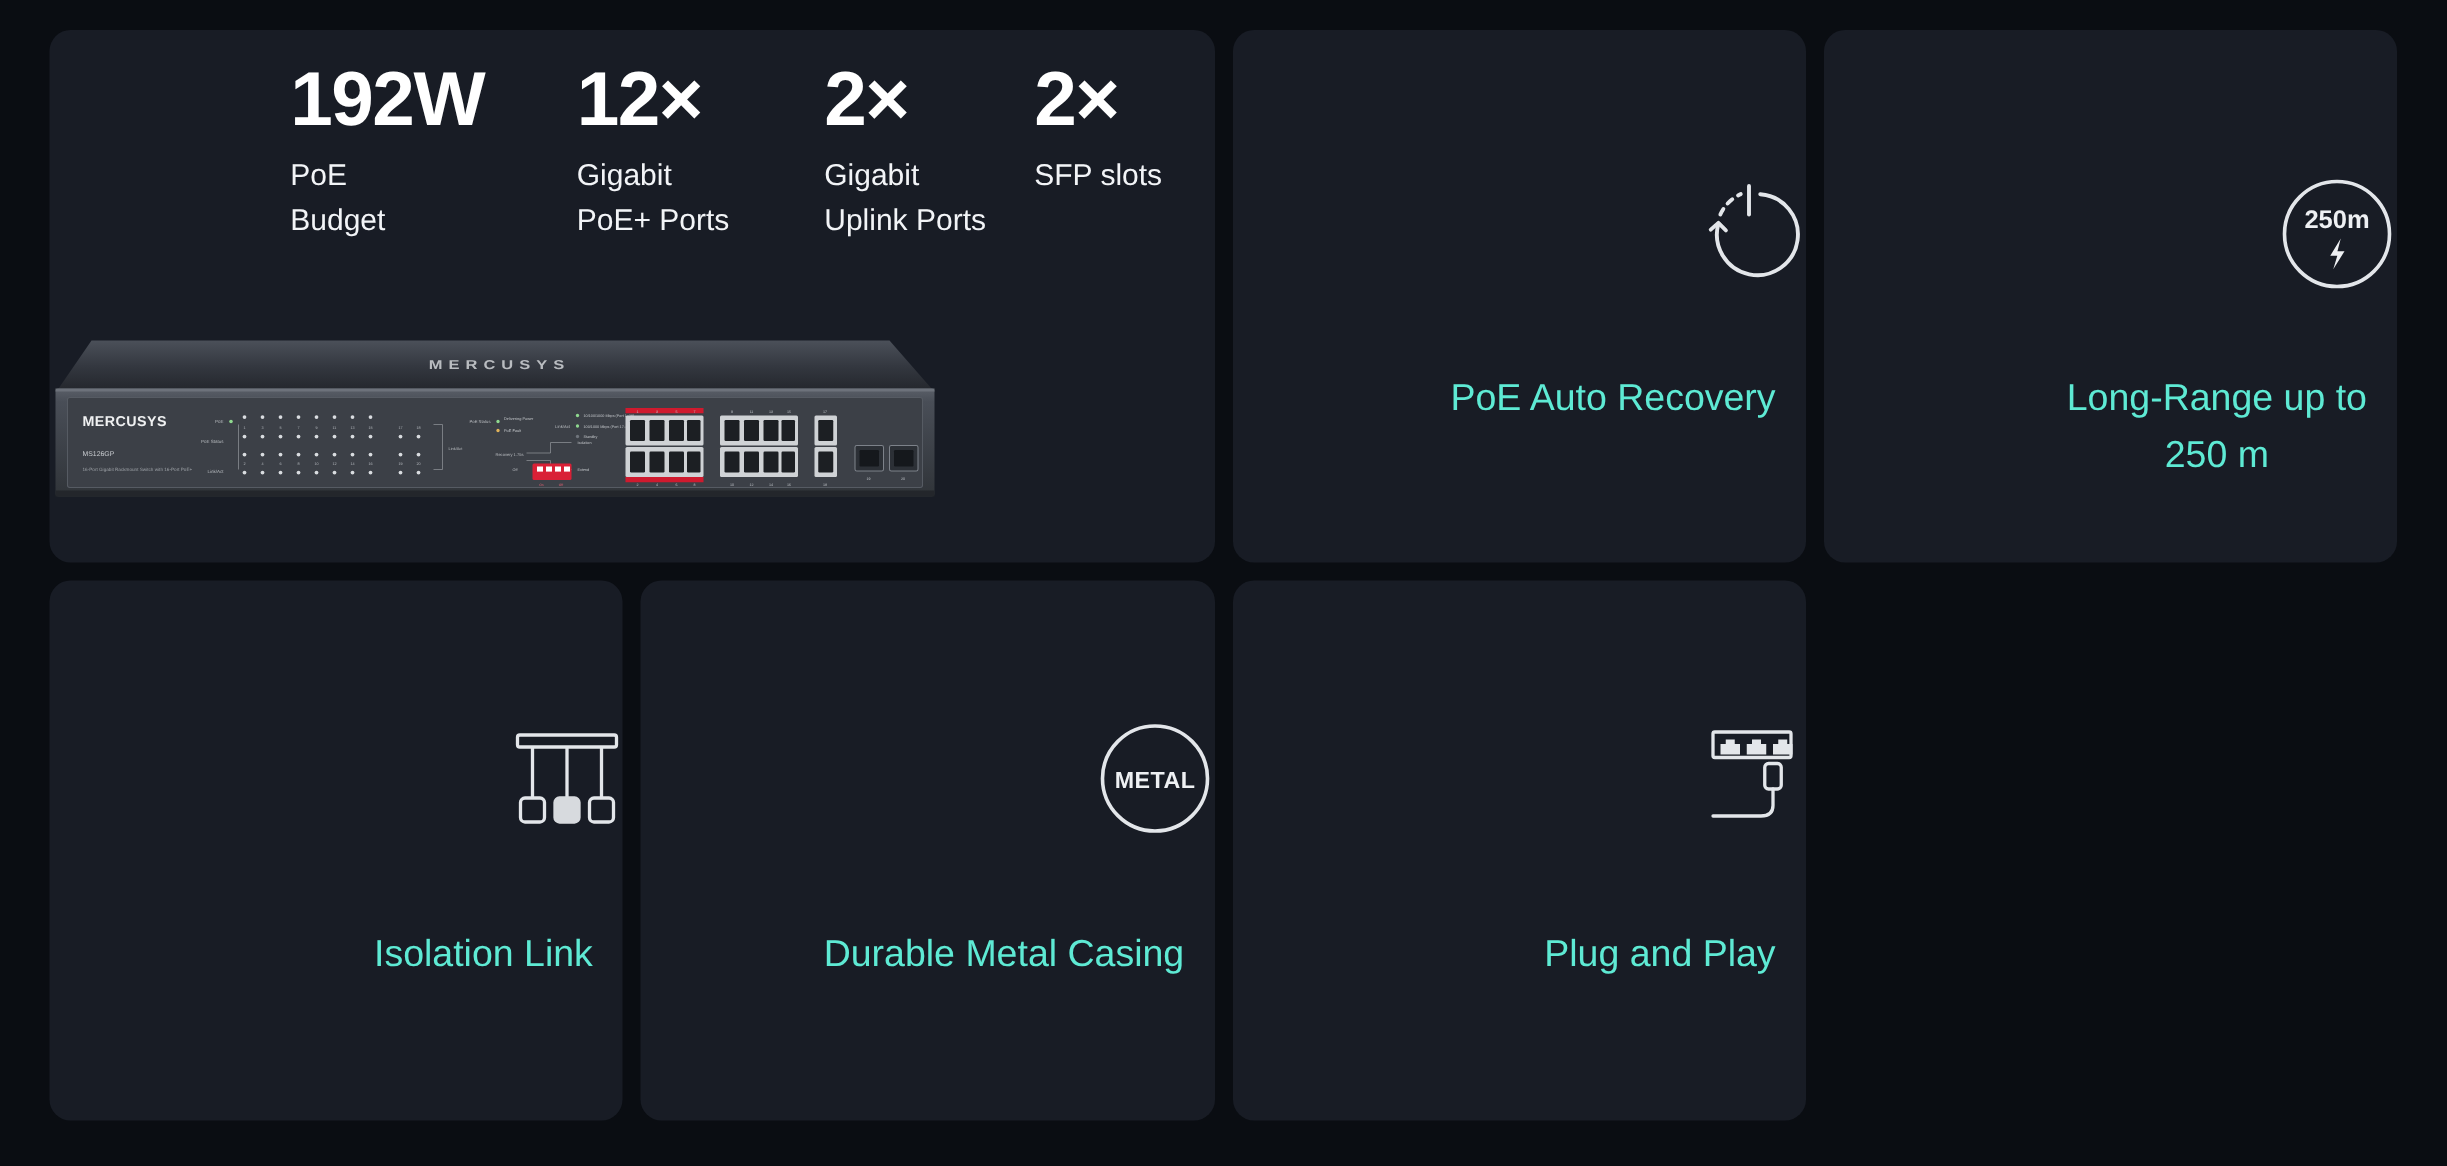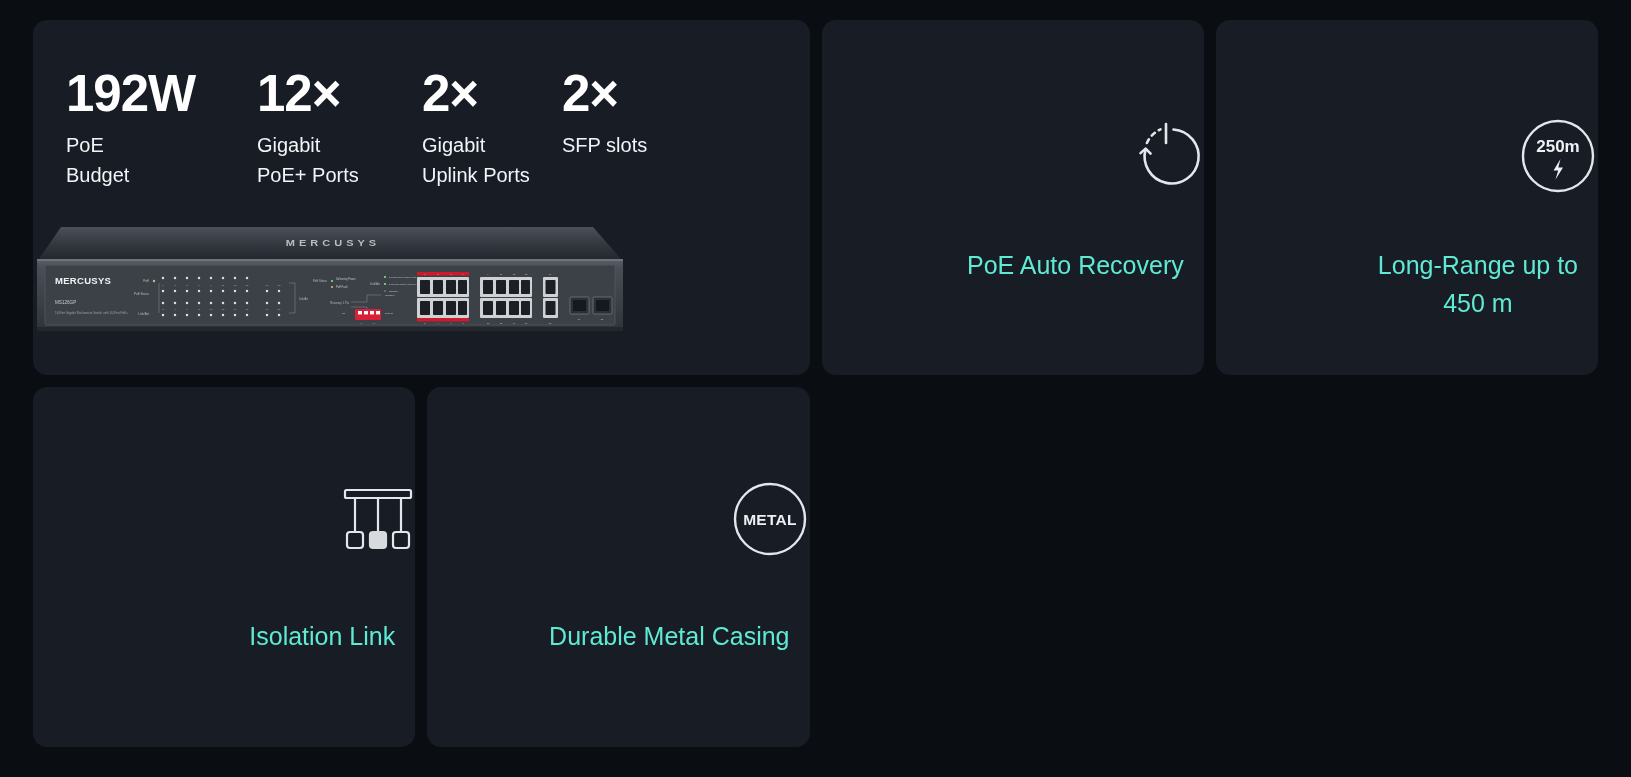--- a/index.html
+++ b/index.html
@@ -29,22 +29,23 @@
     border-radius: 14px;
     position: relative;
     overflow: hidden;
   }
 
   .card-hero { grid-column: span 2; }
 
   
   .spec-row {
     display: flex;
-    padding: 48px 0 0 33px;
+    padding: 20px 0 0 33px;
     gap: 0;
+    justify-content: flex-end;
   }
   .spec {
     padding-right: 26px;
   }
   .spec-0 { min-width: 191px; }
   .spec-1 { min-width: 165px; }
   .spec-2 { min-width: 140px; }
   .spec-3 { min-width: 120px; }
 
   .spec-num {
@@ -370,21 +371,21 @@
 
   <div class="card feat">
     <div class="feat-icon">
       <svg width="80" height="80" viewBox="0 0 80 80">
         <circle cx="40" cy="40" r="35" fill="none" stroke="#e3e6ea" stroke-width="2.4"></circle>
         <text x="40" y="36" font-family="'Liberation Sans',sans-serif" font-size="17" font-weight="bold" fill="#eef0f3" text-anchor="middle">250m</text>
         <path d="M42.5 43 L35.5 54.5 L40.2 54.5 L37.5 63.5 L45 51.5 L40.3 51.5 Z" fill="#eef0f3"></path>
       </svg>
     </div>
     <div class="feat-title">Long-Range up to
-450 m</div>
+250 m</div>
   </div>
 
   <div class="card feat row2">
     <div class="feat-icon">
       <svg width="74" height="66" viewBox="0 0 74 66" fill="none" stroke="#e3e6ea" stroke-width="2.2" stroke-linejoin="round">
 
         <rect x="4" y="4" width="66" height="8" rx="1.5"></rect>
 
         <path d="M14 12 L14 46"></path>
         <path d="M37 12 L37 46"></path>
@@ -402,14 +403,31 @@
   <div class="card feat row2">
     <div class="feat-icon">
       <svg width="80" height="80" viewBox="0 0 80 80">
         <circle cx="40" cy="40" r="35" fill="none" stroke="#e3e6ea" stroke-width="2.4"></circle>
         <text x="40" y="46" font-family="'Liberation Sans',sans-serif" font-size="15.5" font-weight="bold" fill="#eef0f3" text-anchor="middle" letter-spacing="0.3">METAL</text>
       </svg>
     </div>
     <div class="feat-title">Durable Metal Casing</div>
   </div>
 
+  <div class="card feat row2">
+    <div class="feat-icon">
+      <svg width="76" height="70" viewBox="0 0 76 70" fill="none" stroke="#e3e6ea" stroke-width="2.2" stroke-linejoin="round" stroke-linecap="round">
+
+        <rect x="14" y="4" width="52" height="17" rx="1.2"></rect>
+
+        <path d="M19 19 L19 12 L22.5 12 L22.5 9 L28.5 9 L28.5 12 L32 12 L32 19 Z" fill="#e3e6ea" stroke="none"></path>
+        <path d="M36.5 19 L36.5 12 L40 12 L40 9 L46 9 L46 12 L49.5 12 L49.5 19 Z" fill="#e3e6ea" stroke="none"></path>
+        <path d="M54 19 L54 12 L57.5 12 L57.5 9 L63.5 9 L63.5 12 L67 12 L67 19 Z" fill="#e3e6ea" stroke="none"></path>
+
+        <rect x="48.5" y="25" width="11" height="17" rx="2.5"></rect>
+
+        <path d="M54 42 L54 53 Q54 60 46 60 L14 60"></path>
+      </svg>
+    </div>
+    <div class="feat-title">Plug and Play</div>
+  </div>
 
 </div>
 
 </body></html>

